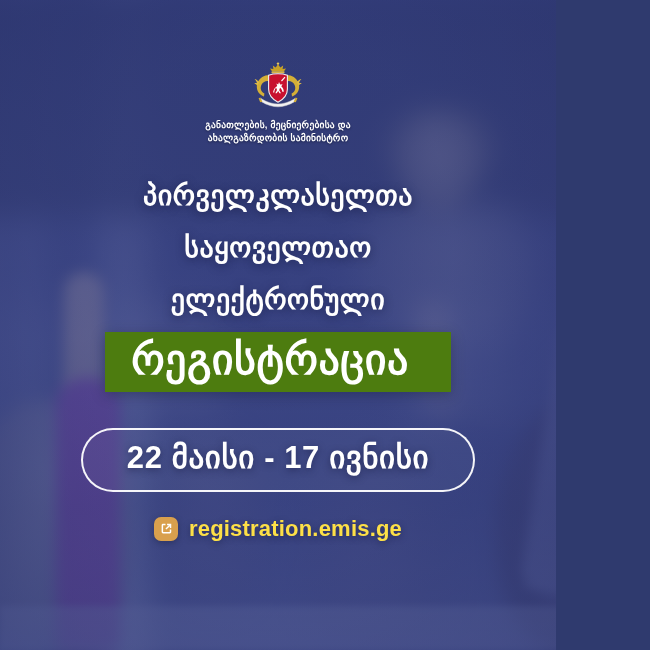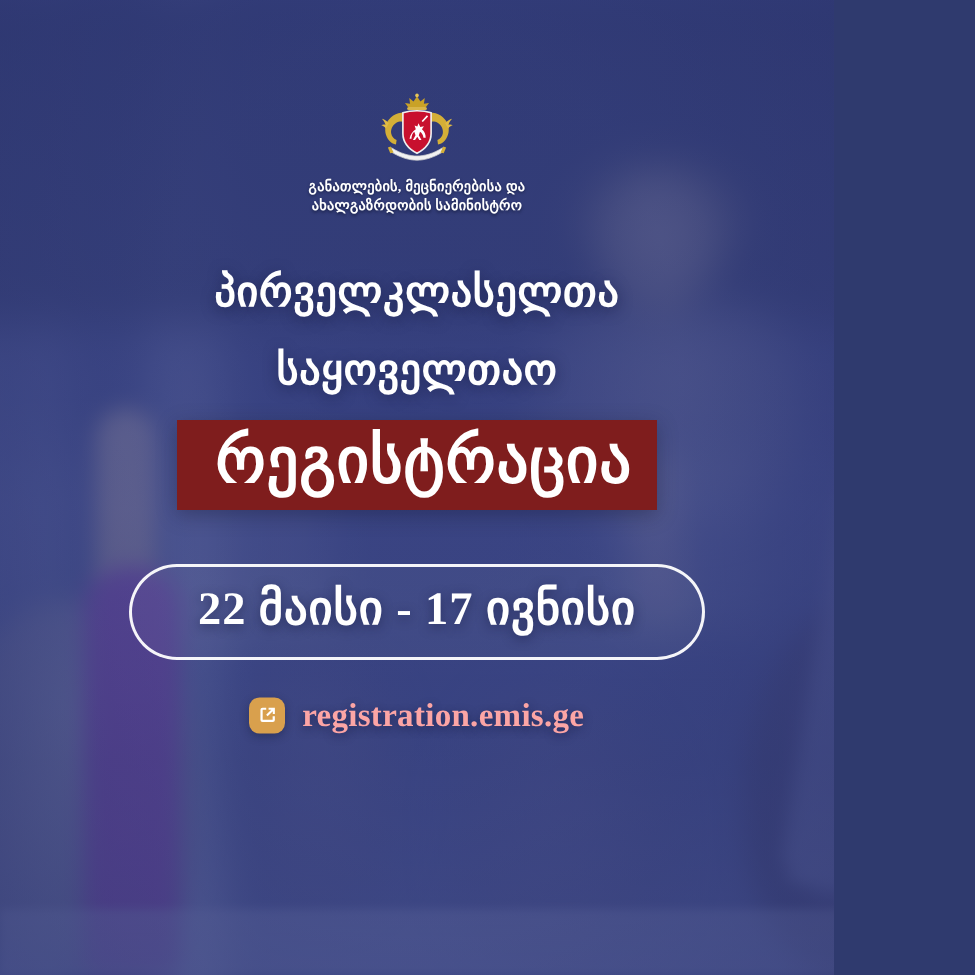--- a/index.html
+++ b/index.html
@@ -1,21 +1,21 @@
 <!DOCTYPE html>
 <html><head>
 <meta charset="utf-8">
 <style>
   html,body{margin:0;padding:0;background:#2f3a6e;}
   *{box-sizing:border-box;}
   #poster{
     position:relative;
     width:556px;height:650px;
     overflow:hidden;
-    font-family:Liberation Serif, serif;
+    font-family:Liberation Sans, sans-serif;
     background:#3c4783;
   }
 
   
   .bg-layer{position:absolute;inset:0;}
 
   .photo{
     position:absolute;inset:-40px;
     filter:blur(14px) saturate(1.05);
     background:
@@ -127,22 +127,22 @@
   .headline{margin-top:26px;text-align:center;width:100%;}
   .hl{
     color:#fff;font-weight:800;letter-spacing:.5px;
     font-size:28px;line-height:52px;
     text-shadow:0 2px 9px rgba(18,22,58,.55);
   }
   .hlwrap{display:block;}
 
   .pill-orange{
     display:inline-block;margin-top:6px;
-    background:#7f1d1d;
-    padding:3px 17px 7px 26px;
+    background:#4d7c0f;
+    padding:3px 42px 7px 26px;
     color:#ffffff;font-weight:800;font-size:42px;line-height:50px;letter-spacing:.5px;
     box-shadow:0 3px 12px rgba(20,22,50,.35);
   }
 
   .date-pill{
     margin-top:36px;
     border:2.5px solid rgba(255,255,255,.95);
     border-radius:40px;
     padding:9px 44px 13px 44px;
     color:#fff;font-weight:800;font-size:31px;line-height:38px;letter-spacing:.6px;
@@ -150,21 +150,21 @@
     background:rgba(255,255,255,.04);
   }
 
   .url-row{margin-top:24px;display:flex;align-items:center;gap:11px;}
   .ext-icon{
     width:24px;height:24px;border-radius:7px;background:#d9a04d;
     display:flex;align-items:center;justify-content:center;flex:0 0 auto;
     box-shadow:0 2px 6px rgba(18,22,50,.35);
   }
   .url-text{
-    color:#fca5a5;font-weight:700;font-size:22px;letter-spacing:.2px;
+    color:#fde047;font-weight:700;font-size:22px;letter-spacing:.2px;
     text-shadow:0 2px 6px rgba(18,22,58,.5);
   }
 </style>
 </head>
 <body>
 
 <div id="poster">
 
   <div class="bg-layer">
     <div class="photo"></div>
@@ -214,20 +214,21 @@
       </div>
       <div class="ministry">
         <div>განათლების, მეცნიერებისა და</div>
         <div>ახალგაზრდობის სამინისტრო</div>
       </div>
     </div>
 
     <div class="headline">
       <div class="hl hlwrap">პირველკლასელთა</div>
       <div class="hl hlwrap">საყოველთაო</div>
+      <div class="hl hlwrap">ელექტრონული</div>
       <div class="pill-orange">რეგისტრაცია</div>
     </div>
 
     <div class="date-pill">22 მაისი - 17 ივნისი</div>
 
     <div class="url-row">
       <span class="ext-icon">
         <svg width="14" height="14" viewBox="0 0 16 16" xmlns="http://www.w3.org/2000/svg">
           <path d="M3 3.6 A1.6 1.6 0 0 1 4.6 2 H7.4 V3.7 H4.7 V11.3 H12.3 V8.6 H14 V11.4 A1.6 1.6 0 0 1 12.4 13 H4.6 A1.6 1.6 0 0 1 3 11.4 Z" fill="#ffffff"></path>
           <path d="M9.2 2 H14 V6.8 H12.4 V4.75 L8.5 8.65 L7.35 7.5 L11.25 3.6 H9.2 Z" fill="#ffffff"></path>

